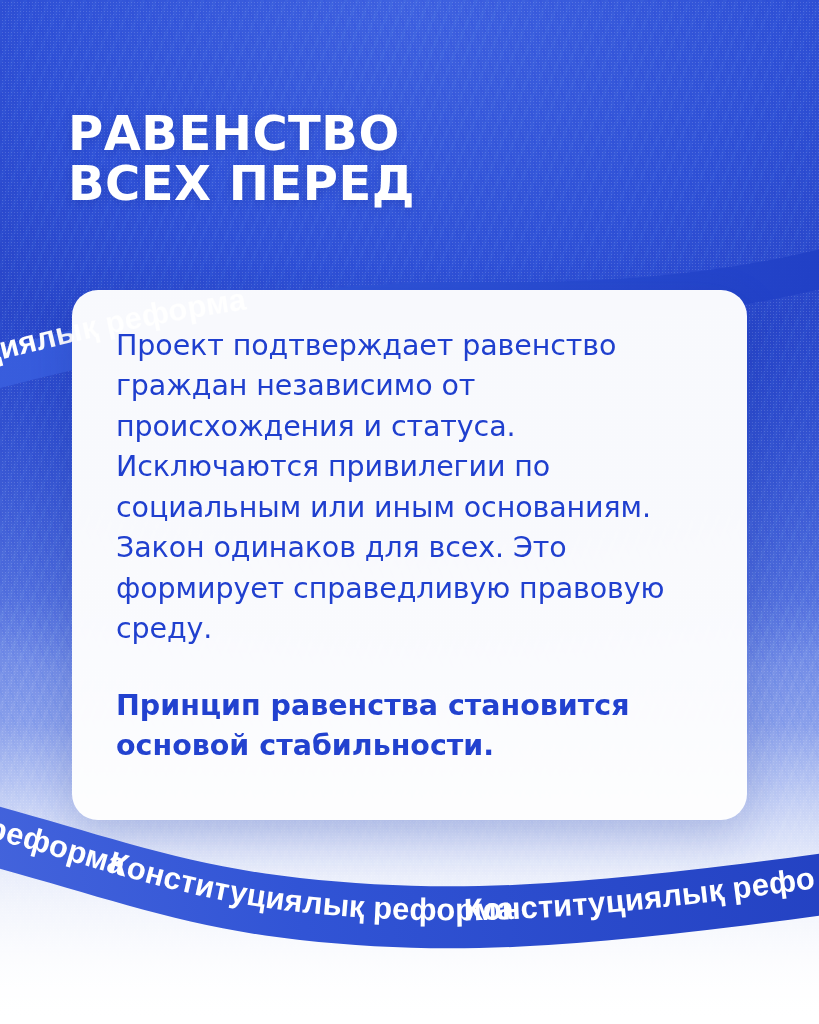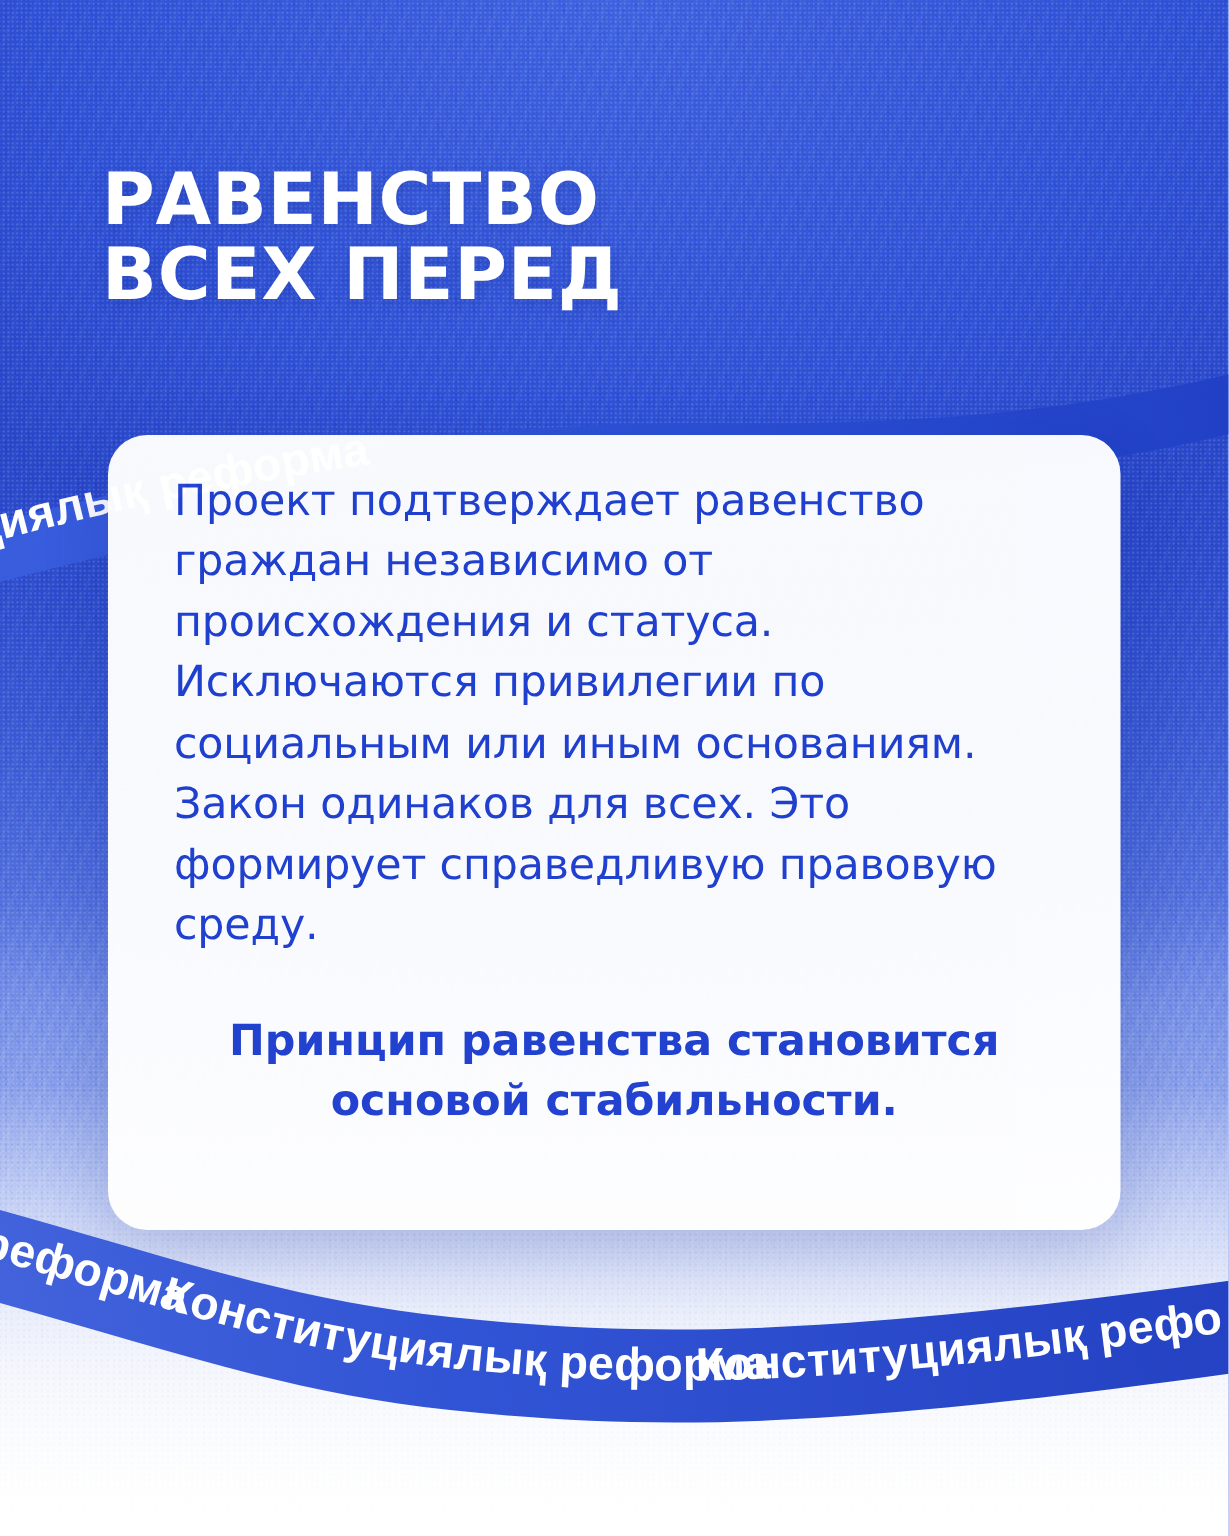--- a/index.html
+++ b/index.html
@@ -105,40 +105,39 @@
   
   .card {
     position: absolute;
     left: 72px;
     top: 290px;
     width: 675px;
     height: 530px;
     background: #ffffff;
     border-radius: 26px;
     box-shadow: 0 14px 48px rgba(25,50,150,0.22);
-    padding: 24px 44px;
+    padding: 36px 44px;
     box-sizing: border-box;
     opacity: .97;
   }
   .card-body {
     color: #1f3fcf;
     font-size: 28.5px;
     line-height: 1.42;
     font-weight: 500;
     font-family: "DejaVu Sans", sans-serif;
     letter-spacing: -0.1px;
   }
   .card-emphasis {
     margin-top: 36px;
     color: #1f3fcf;
     font-size: 28.5px;
     line-height: 1.42;
     font-weight: 800;
     font-family: "DejaVu Sans", sans-serif;
-    text-align: center;
   }
 </style>
 </head>
 <body>
 
 <div class="poster">
 
   <div class="bg-base"></div>
   <div class="bg-streaks"></div>
   <div class="bg-grain"></div>

